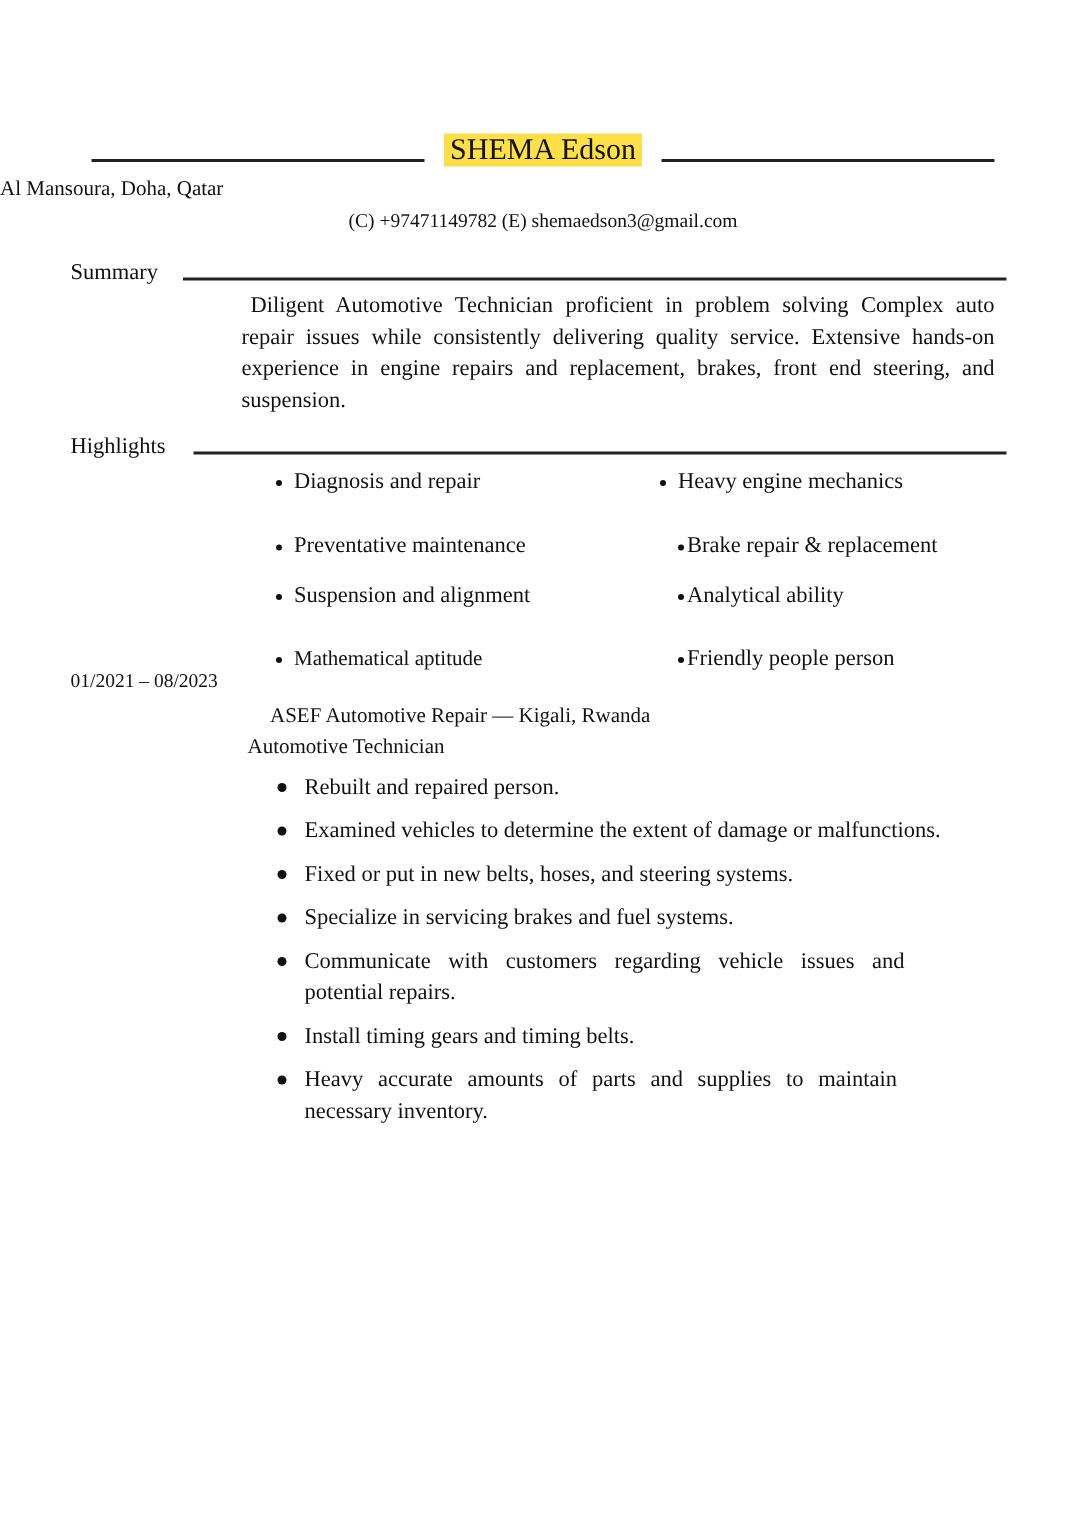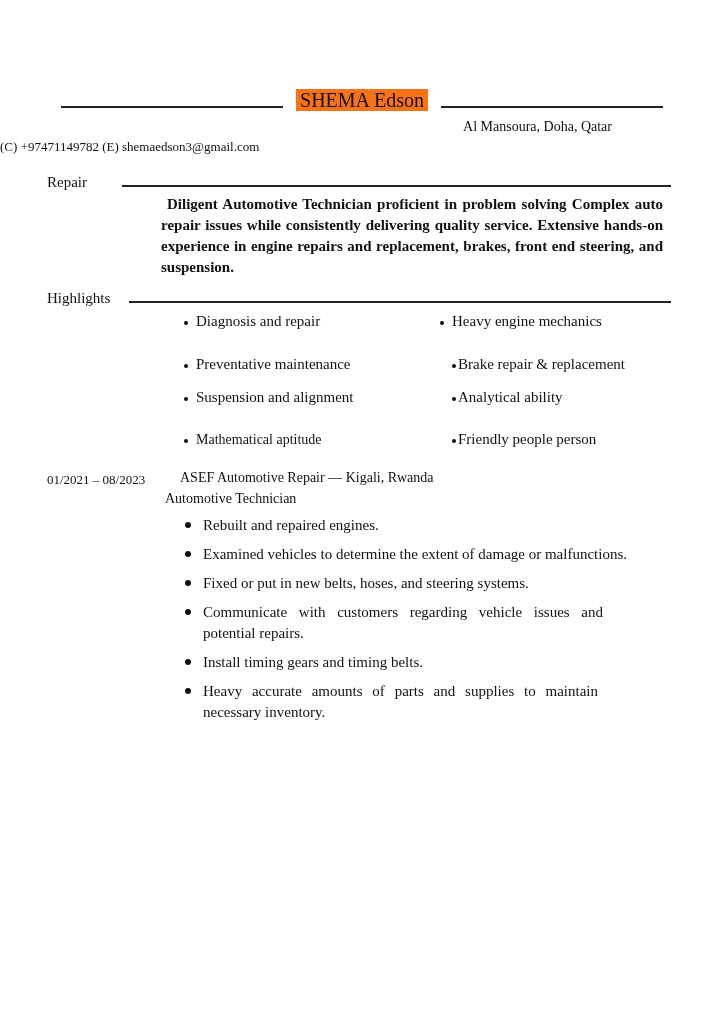--- a/index.html
+++ b/index.html
@@ -3,67 +3,67 @@
 <meta charset="utf-8">
 <style>
   html, body { margin: 0; padding: 0; background: #ffffff; }
   body {
     width: 724px; height: 1024px; position: relative; overflow: hidden;
     font-family: "Liberation Serif", "DejaVu Serif", serif; color: #111;
   }
   .abs { position: absolute; }
   .rule { position: absolute; height: 2px; background: #222; }
   .name { font-size: 20px; left: 0; width: 724px; text-align: center; top: 89px; }
-  .name span { background: #f97316; padding: 0 4px; }
-  .addr { font-size: 14px; left: 0; width: 612px; text-align: right; top: 119px; }
-  .contact { font-size: 13px; left: 0; width: 724px; top: 139px; }
+  .name span { background: #fde047; padding: 0 4px; }
+  .addr { font-size: 14px; left: 0; width: 612px; text-align: left; top: 119px; }
+  .contact { font-size: 13px; left: 0; width: 724px; text-align: center; top: 139px; }
   .sec-title { font-size: 15px; }
   .summary-text {
     left: 161px; width: 502px; top: 194px; font-size: 15px; line-height: 21px;
     text-align: justify;
-    font-weight: bold;
   }
   .hl { font-size: 15px; }
   .hl .dot { display: inline-block; width: 4px; height: 4px; border-radius: 50%; background: #111; margin-right: 8px; vertical-align: middle; }
-  .date { font-size: 13px; left: 47px; top: 472px; }
+  .date { font-size: 13px; left: 47px; top: 446px; }
   .company { font-size: 14px; left: 165px; top: 470px; margin-left: 15px; }
   .jobtitle { font-size: 14px; left: 165px; top: 491px; text-align: right; }
   ul.duties { position: absolute; left: 185px; top: 515px; width: 475px; margin: 0; padding: 0; list-style: none; font-size: 15px; line-height: 21px; }
   ul.duties li { position: relative; padding-left: 18px; margin-bottom: 8px; text-align: justify; }
   ul.duties li::before { content: ""; position: absolute; left: 0; top: 7px; width: 6px; height: 6px; border-radius: 50%; background: #111; }
 </style>
 </head>
 <body>
 
 <div class="rule" style="left:61px; top:106px; width:222px;"></div>
 <div class="rule" style="left:441px; top:106px; width:222px;"></div>
 <div class="abs name"><span>SHEMA Edson</span></div>
 <div class="abs addr">Al Mansoura, Doha, Qatar</div>
 <div class="abs contact">(C) +97471149782 (E) shemaedson3@gmail.com</div>
 
-<div class="abs sec-title" style="left:47px; top:174px;">Repair</div>
+<div class="abs sec-title" style="left:47px; top:174px;">Summary</div>
 <div class="rule" style="left:122px; top:185px; width:549px;"></div>
 <div class="abs summary-text" style="text-indent:6px;">Diligent Automotive Technician proficient in problem solving Complex auto repair issues while consistently delivering quality service. Extensive hands-on experience in engine repairs and replacement, brakes, front end steering, and suspension.</div>
 
 <div class="abs sec-title" style="left:47px; top:290px;">Highlights</div>
 <div class="rule" style="left:129px; top:301px; width:542px;"></div>
 
 <div class="abs hl" style="left:184px; top:313px;"><span class="dot"></span><span>Diagnosis and repair</span></div>
 <div class="abs hl" style="left:440px; top:313px;"><span class="dot"></span><span>Heavy engine mechanics</span></div>
 <div class="abs hl" style="left:184px; top:356px;"><span class="dot"></span><span>Preventative maintenance</span></div>
 <div class="abs hl" style="left:452px; top:356px;"><span class="dot" style="margin-right:2px;"></span><span>Brake repair &amp; replacement</span></div>
 <div class="abs hl" style="left:184px; top:389px;"><span class="dot"></span><span>Suspension and alignment</span></div>
 <div class="abs hl" style="left:452px; top:389px;"><span class="dot" style="margin-right:2px;"></span><span>Analytical ability</span></div>
 <div class="abs hl" style="left:184px; top:432px; font-size:14px;"><span class="dot"></span><span>Mathematical aptitude</span></div>
 <div class="abs hl" style="left:452px; top:431px;text-align:center;"><span class="dot" style="margin-right:2px;"></span><span>Friendly people person</span></div>
 
 <div class="abs date">01/2021 – 08/2023</div>
 <div class="abs company">ASEF Automotive Repair — Kigali, Rwanda</div>
 <div class="abs jobtitle">Automotive Technician</div>
 
 <ul class="duties">
-  <li>Rebuilt and repaired engines.</li>
+  <li>Rebuilt and repaired person.</li>
   <li>Examined vehicles to determine the extent of damage or malfunctions.</li>
   <li>Fixed or put in new belts, hoses, and steering systems.</li>
+  <li>Specialize in servicing brakes and fuel systems.</li>
   <li style="width:400px;">Communicate with customers regarding vehicle issues and potential repairs.</li>
   <li>Install timing gears and timing belts.</li>
   <li style="width:395px;">Heavy accurate amounts of parts and supplies to maintain necessary inventory.</li>
 </ul>
 
 </body></html>

